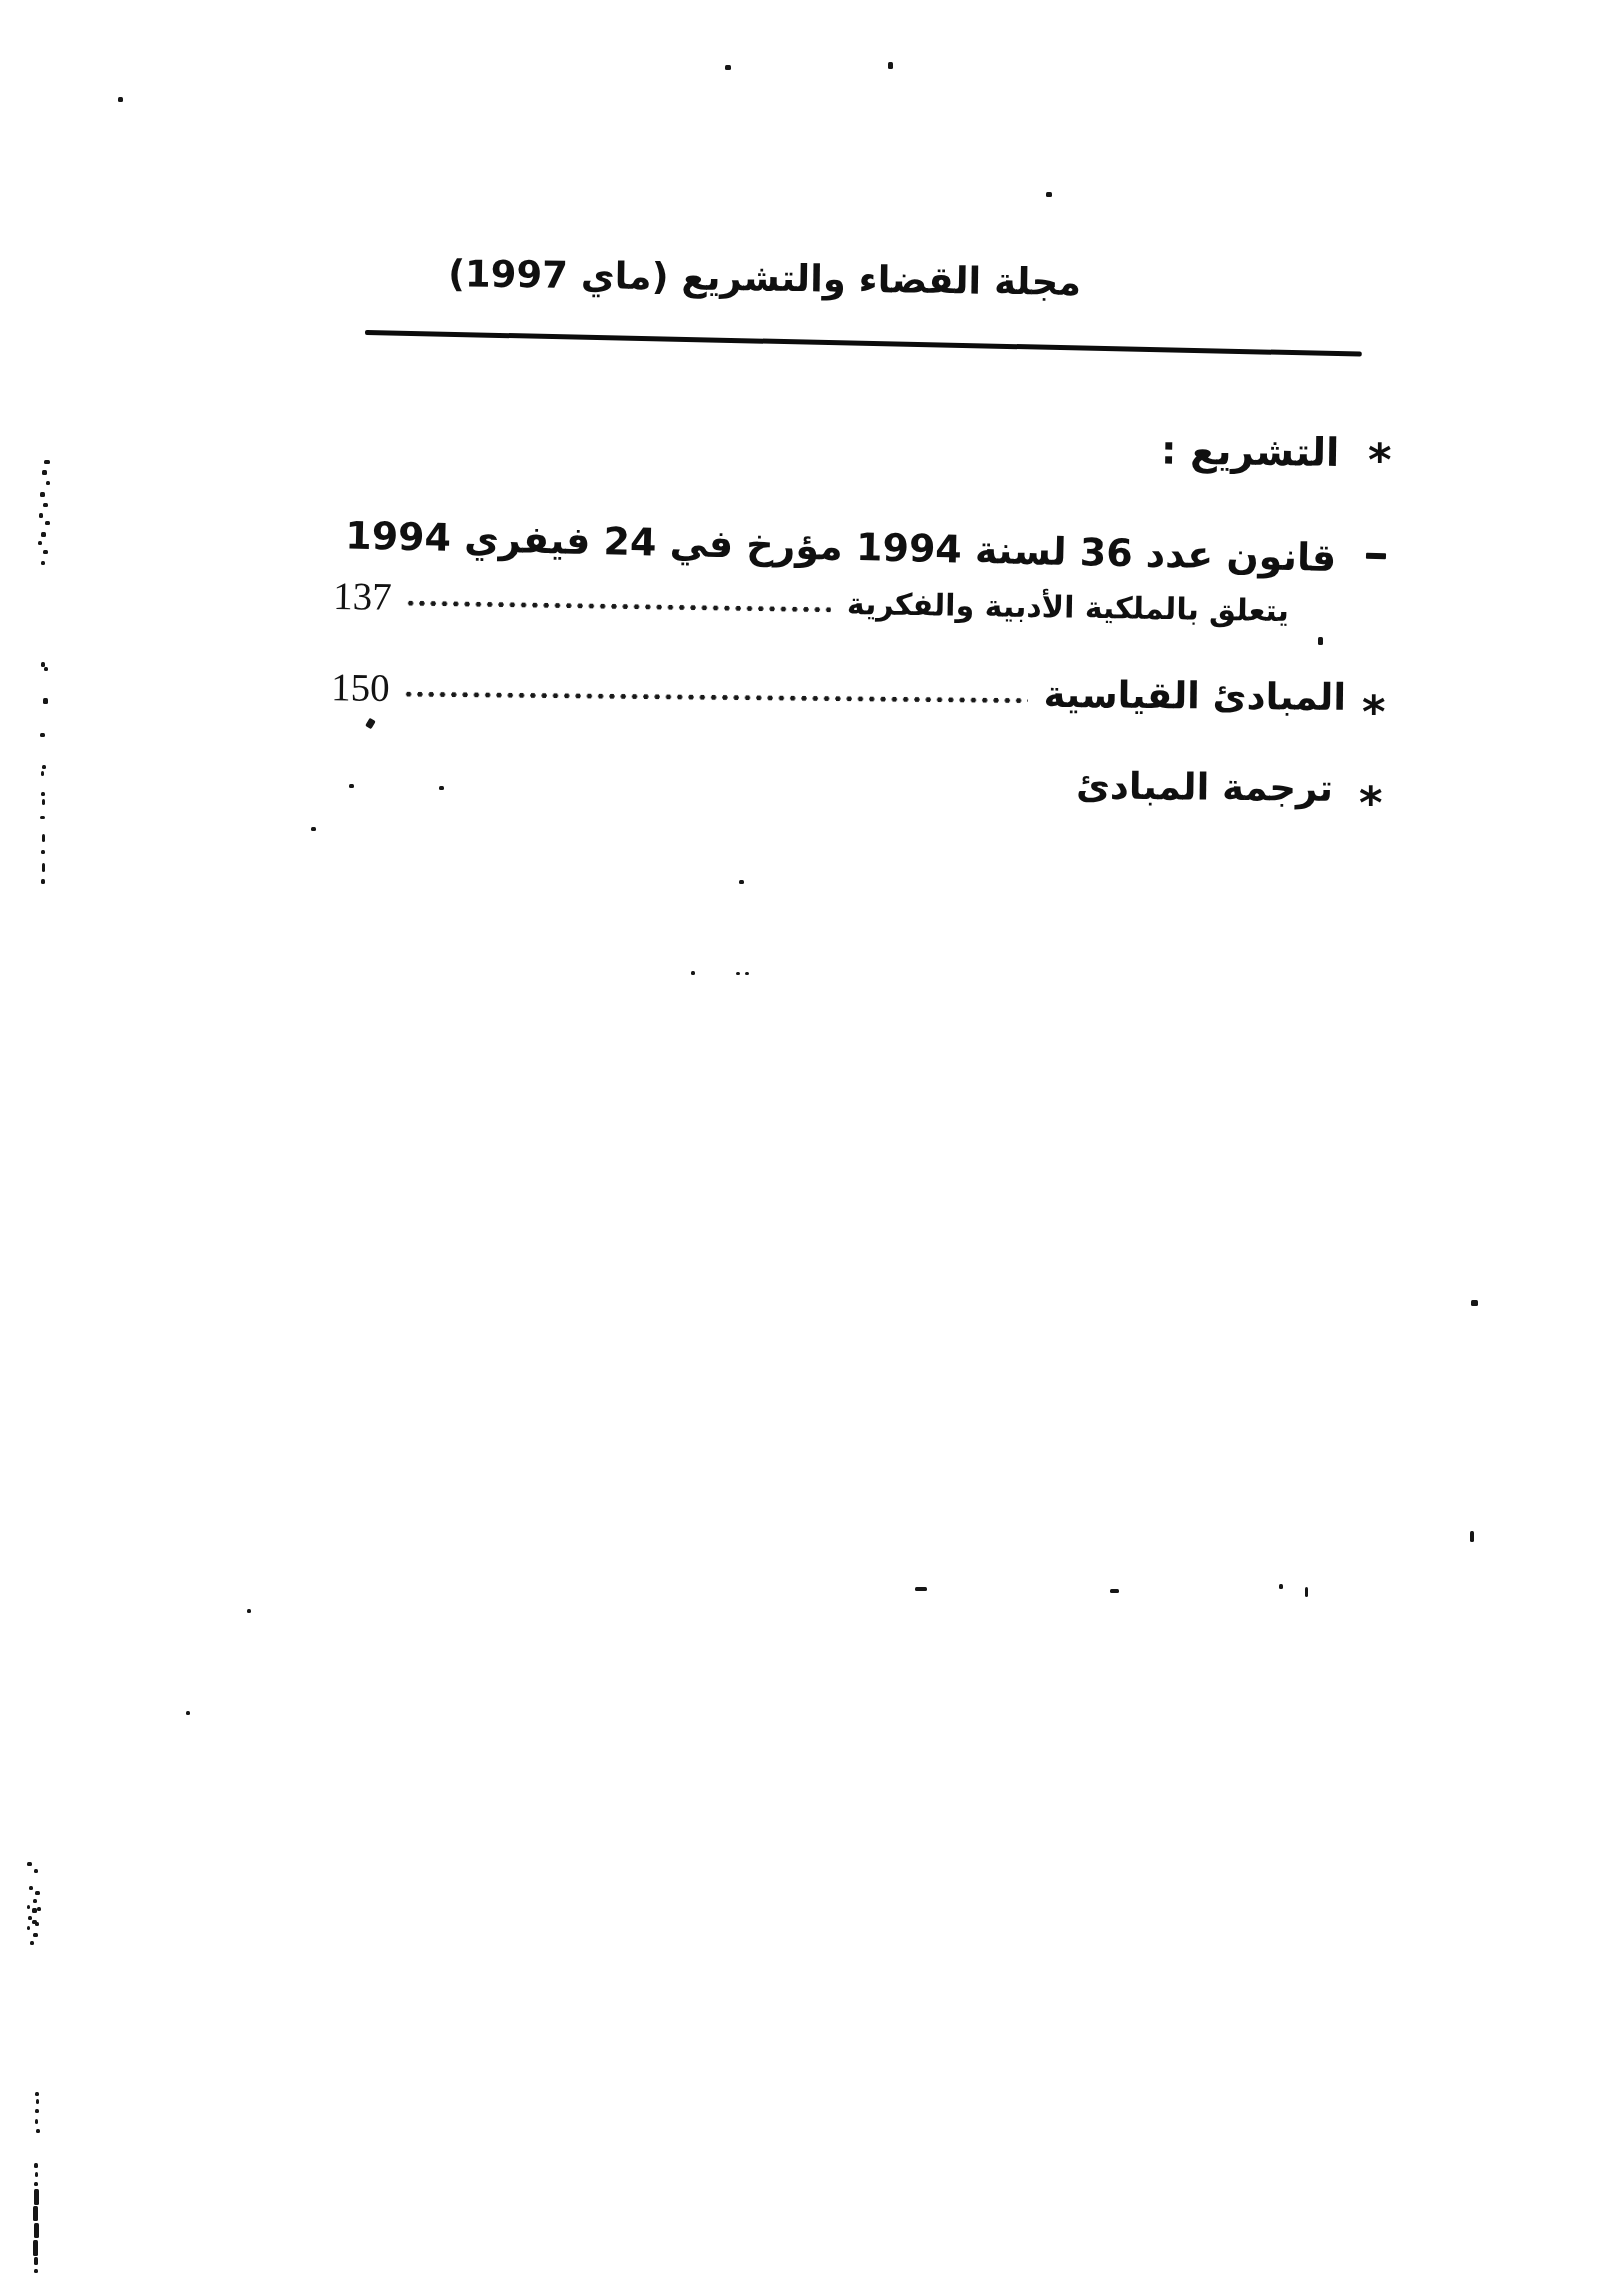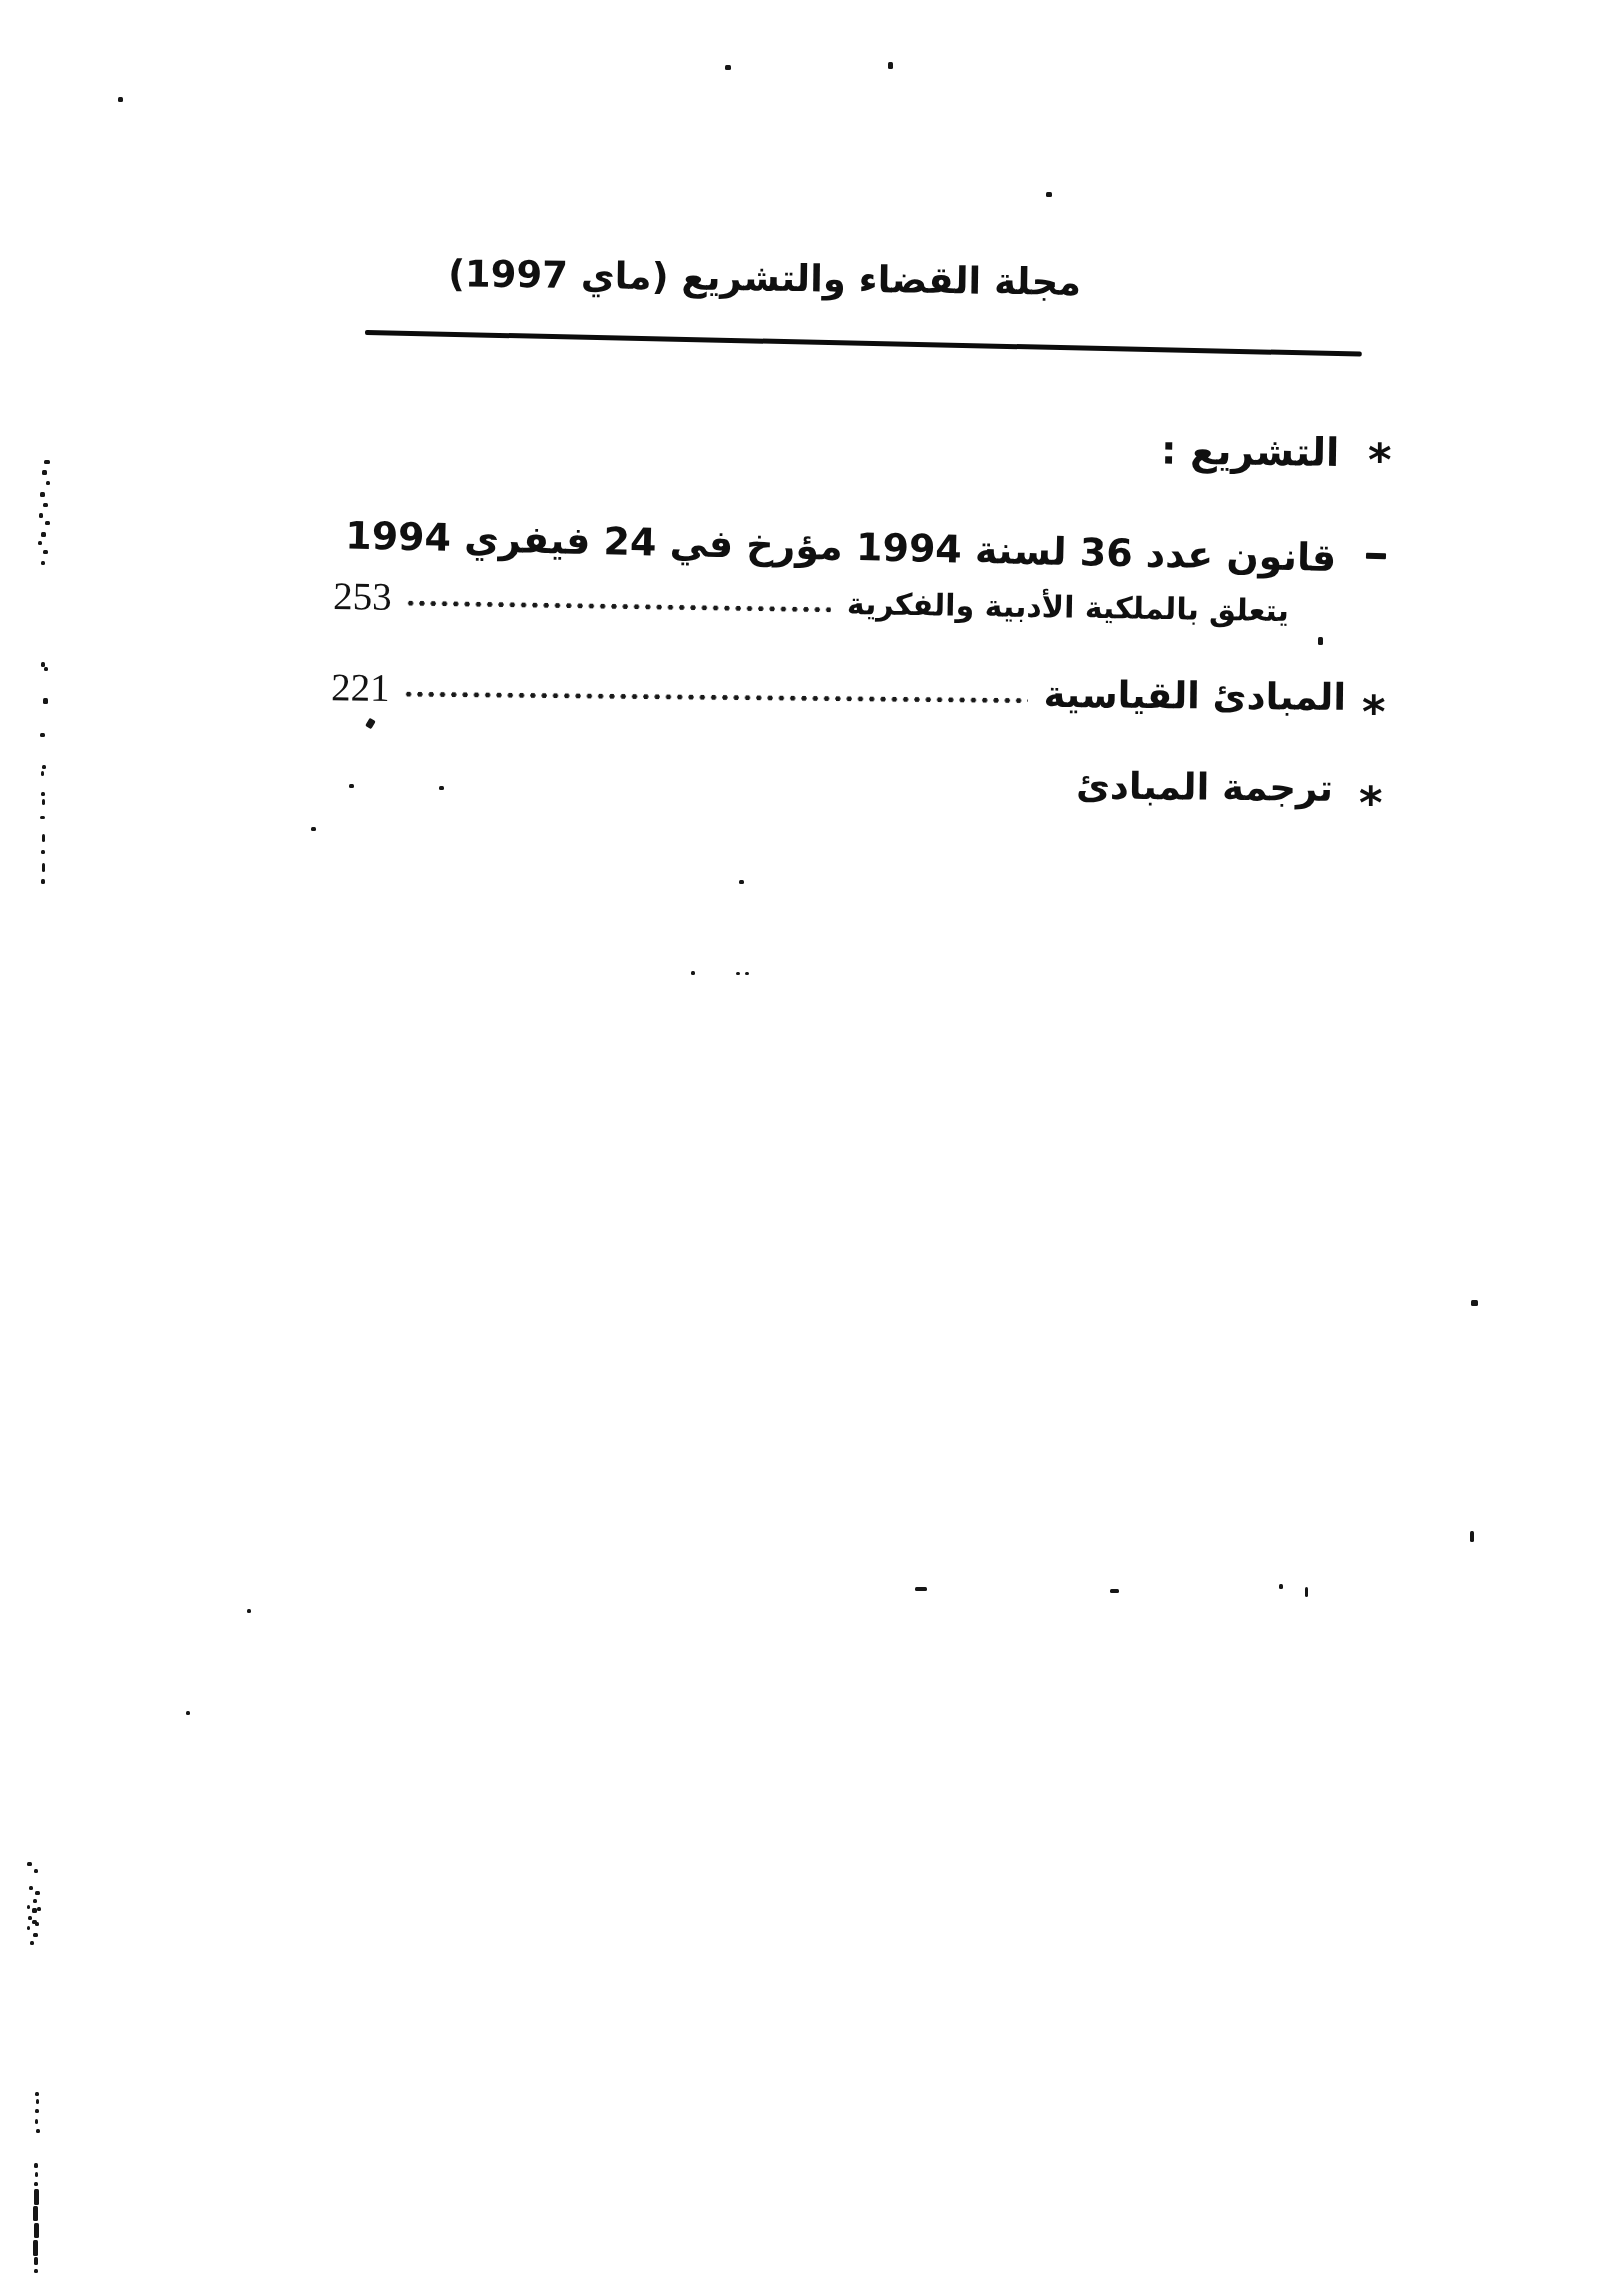--- a/index.html
+++ b/index.html
@@ -96,28 +96,28 @@
 
   <span class="bullet bullet-1">*</span>
   <div class="abs ar sec-heading">التشريع :</div>
 
   <div class="abs dash-bullet"></div>
   <div class="abs ar entry1-line1">قانون عدد 36 لسنة 1994 مؤرخ في 24 فيفري 1994</div>
 
   <div class="toc-row row-2">
     <span class="ar t">يتعلق بالملكية الأدبية والفكرية</span>
     <span class="leader"></span>
-    <span class="pagenum">253</span>
+    <span class="pagenum">137</span>
   </div>
 
   <span class="bullet bullet-3">*</span>
   <div class="toc-row row-3">
     <span class="ar t">المبادئ القياسية</span>
     <span class="leader"></span>
-    <span class="pagenum">221</span>
+    <span class="pagenum">150</span>
   </div>
 
   <span class="bullet bullet-4">*</span>
   <div class="abs ar row-4">ترجمة المبادئ</div>
 
 <div class="speck" style="left: 118px; top: 97px; width: 4.9px; height: 4.9px;"></div>
     <div class="speck" style="left: 725px; top: 65px; width: 5.9px; height: 4.9px;"></div>
     <div class="speck" style="left: 888px; top: 62px; width: 4.9px; height: 6.9px;"></div>
     <div class="speck" style="left: 1046px; top: 192px; width: 5.9px; height: 4.9px;"></div>
     <div class="speck" style="left: 1318px; top: 637px; width: 4.9px; height: 7.8px;"></div>

